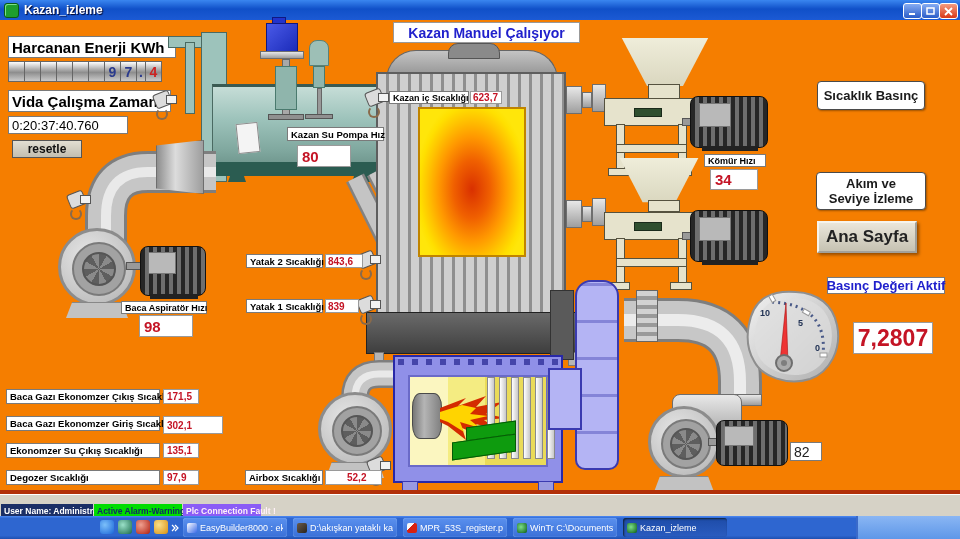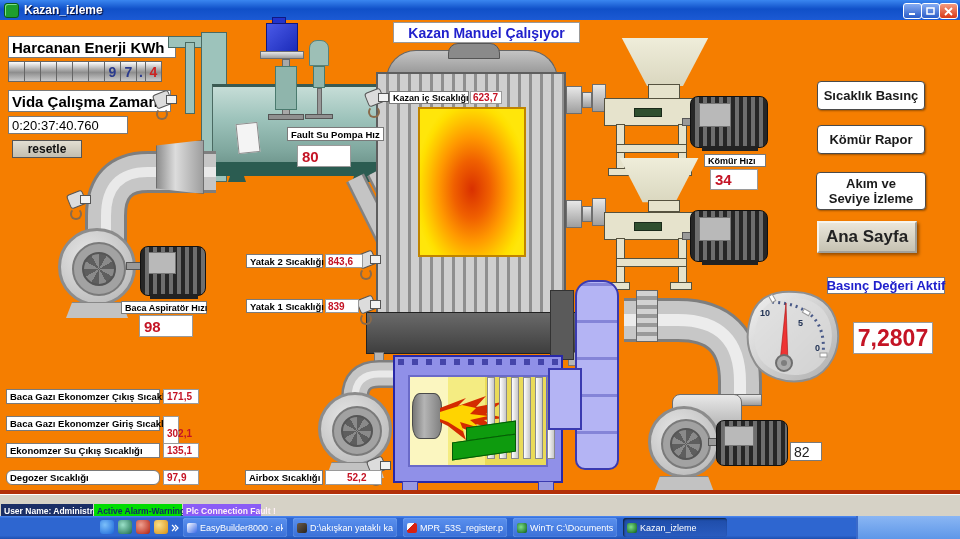--- a/index.html
+++ b/index.html
@@ -317,46 +317,45 @@
     <div class="s-body" style="left:2px;top:6px;"></div>
       <div class="s-horn" style="left:14px;top:9px;"></div>
       <div class="s-hook" style="left:4px;top:22px;"></div>
   </div>
 
   <div class="abs" style="left:393px;top:22px;width:187px;height:21px;background:#fff;border:1px solid #999;display:flex;align-items:center;justify-content:center;font-size:14px;font-weight:bold;color:#2020CC;">Kazan Manuel Çalışıyor</div>
 
   <div class="abs lblbox" style="left:389px;top:91px;width:80px;height:13px;font-size:9px;">Kazan iç Sıcaklığı</div>
   <div class="abs valbox" style="left:470px;top:91px;width:32px;height:13px;font-size:10px;padding:0 2px;">623,7</div>
 
-  <div class="abs lblbox" style="left:287px;top:127px;width:97px;height:14px;font-size:9.5px;">Fault Su Pompa Hız</div>
+  <div class="abs lblbox" style="left:287px;top:127px;width:97px;height:14px;font-size:9.5px;">Kazan Su Pompa Hız</div>
   <div class="abs valbox" style="left:297px;top:145px;width:54px;height:22px;font-size:15px;">80</div>
 
   <div class="abs lblbox" style="left:246px;top:254px;width:77px;height:14px;font-size:9.5px;">Yatak 2 Sıcaklığı</div>
   <div class="abs valbox" style="left:325px;top:254px;width:38px;height:14px;font-size:10px;padding:0 2px;">843,6</div>
 
   <div class="abs lblbox" style="left:246px;top:299px;width:77px;height:14px;font-size:9.5px;">Yatak 1 Sıcaklığı</div>
   <div class="abs valbox" style="left:325px;top:299px;width:34px;height:14px;font-size:10px;padding:0 2px;">839</div>
 
   <div class="abs lblbox" style="left:121px;top:301px;width:86px;height:13px;font-size:9px;">Baca Aspiratör Hızı</div>
   <div class="abs valbox" style="left:139px;top:315px;width:54px;height:22px;font-size:15px;">98</div>
 
   <div class="abs lblbox" style="left:6px;top:389px;width:154px;height:15px;font-size:9.5px;">Baca Gazı Ekonomzer Çıkış Sıcaklığı</div>
   <div class="abs valbox" style="left:163px;top:389px;width:36px;height:15px;font-size:10px;padding:0 3px;">171,5</div>
   <div class="abs lblbox" style="left:6px;top:416px;width:154px;height:15px;font-size:9.5px;">Baca Gazı Ekonomzer Giriş Sıcaklığı</div>
-  <div class="abs valbox" style="left:163px;top:416px;width:16px;height:15px;font-size:10px;padding:16px 3px;">302,1</div>
+  <div class="abs valbox" style="left:163px;top:416px;width:60px;height:15px;font-size:10px;padding:8px 3px;">302,1</div>
   <div class="abs lblbox" style="left:6px;top:443px;width:154px;height:15px;font-size:9.5px;">Ekonomzer Su Çıkış Sıcaklığı</div>
   <div class="abs valbox" style="left:163px;top:443px;width:36px;height:15px;font-size:10px;padding:0 3px;">135,1</div>
-  <div class="abs lblbox" style="left:6px;top:470px;width:154px;height:15px;font-size:9.5px;border-radius:6px;">Degozer Sıcaklığı</div>
+  <div class="abs lblbox" style="left:6px;top:470px;width:154px;height:15px;font-size:9.5px;">Degozer Sıcaklığı</div>
   <div class="abs valbox" style="left:163px;top:470px;width:36px;height:15px;font-size:10px;padding:0 3px;">97,9</div>
 
   <div class="abs lblbox" style="left:245px;top:470px;width:78px;height:15px;font-size:9.5px;">Airbox Sıcaklığı</div>
   <div class="abs valbox" style="left:325px;top:470px;width:57px;height:15px;font-size:10px;padding:0 21px;">52,2</div>
 
   <div class="abs navbtn" style="left:817px;top:81px;width:108px;height:29px;">Sıcaklık Basınç</div>
-  <div class="abs navbtn" style="left:817px;top:125px;width:108px;height:29px;">Kömür Rapor</div>
   <div class="abs navbtn" style="left:816px;top:172px;width:110px;height:38px;padding:0 8px;">Akım ve Seviye İzleme</div>
   <div class="abs graybtn" style="left:817px;top:221px;width:100px;height:32px;">Ana Sayfa</div>
 
   <div class="abs lblbox" style="left:827px;top:277px;width:118px;height:17px;color:#2020CC;font-size:13px;justify-content:center;">Basınç Değeri Aktif</div>
   <svg class="abs" style="left:738px;top:283px;" width="110" height="104" viewBox="0 0 110 104">
     <defs>
       <linearGradient id="gg" x1="0" y1="0" x2="1" y2="1">
         <stop offset="0" stop-color="#F2F2F2"></stop>
           <stop offset="1" stop-color="#AEAEAE"></stop>
       </linearGradient>

